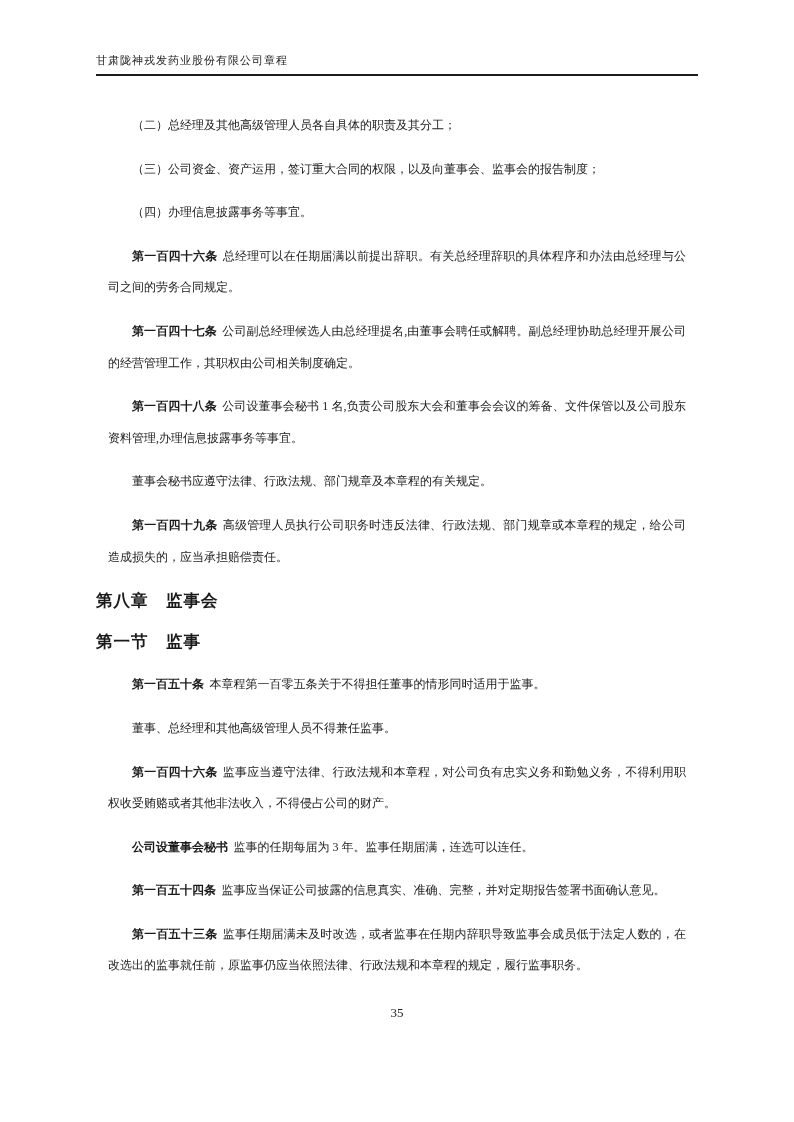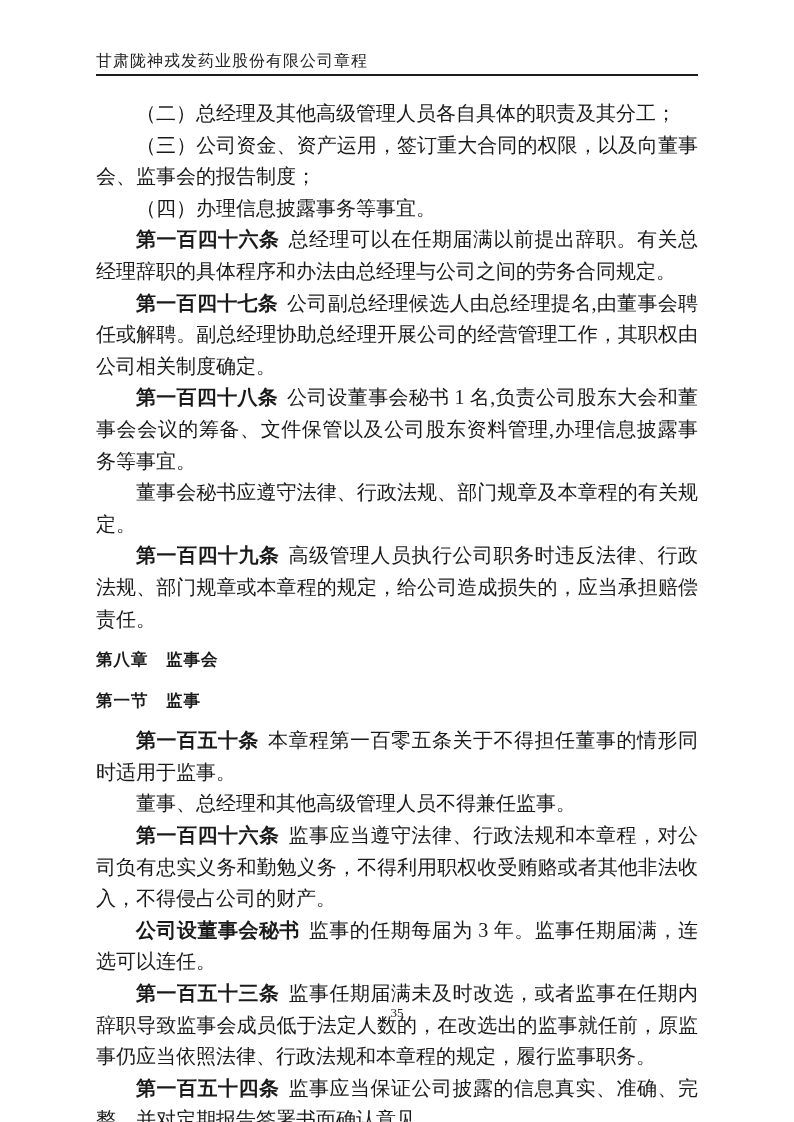--- a/index.html
+++ b/index.html
@@ -19,34 +19,34 @@
   }
   .header {
     position: absolute;
     top: 52px;
     left: 96px;
     right: 96px;
     border-bottom: 2px solid #1c1c1c;
     padding-bottom: 5px;
   }
   .header-title {
-    font-size: 16px;
+    font-size: 11px;
     letter-spacing: 1px;
     color: #222222;
     line-height: 17px;
   }
   .content {
     position: absolute;
     top: 98px;
     left: 96px;
     width: 602px;
   }
   .para {
-    margin: 0;
-    font-size: 20px;
+    margin: 12px;
+    font-size: 12px;
     line-height: 31.6px;
     text-align: justify;
     text-justify: inter-ideograph;
     text-indent: 2em;
     word-break: break-all;
   }
   .article-label {
     font-weight: bold;
     margin-right: 0.45em;
   }
@@ -126,25 +126,25 @@
 
     <p class="para">
       <b class="article-label">第一百四十六条</b><span>监事应当遵守法律、行政法规和本章程，对公司负有忠实义务和勤勉义务，不得利用职权收受贿赂或者其他非法收入，不得侵占公司的财产。</span>
     </p>
 
     <p class="para">
       <b class="article-label">公司设董事会秘书</b><span>监事的任期每届为 3 年。监事任期届满，连选可以连任。</span>
     </p>
 
     <p class="para">
-      <b class="article-label">第一百五十三条</b><span>监事任期届满未及时改选，或者监事在任期内辞职导致监事会成员低于法定人数的，在改选出的监事就任前，原监事仍应当依照法律、行政法规和本章程的规定，履行监事职务。</span>
+      <b class="article-label">第一百五十四条</b><span>监事应当保证公司披露的信息真实、准确、完整，并对定期报告签署书面确认意见。</span>
     </p>
 
     <p class="para">
-      <b class="article-label">第一百五十四条</b><span>监事应当保证公司披露的信息真实、准确、完整，并对定期报告签署书面确认意见。</span>
+      <b class="article-label">第一百五十三条</b><span>监事任期届满未及时改选，或者监事在任期内辞职导致监事会成员低于法定人数的，在改选出的监事就任前，原监事仍应当依照法律、行政法规和本章程的规定，履行监事职务。</span>
     </p>
 
   </div>
 
   <div class="footer">
     <span class="page-number">35</span>
   </div>
 
 </div>
 

